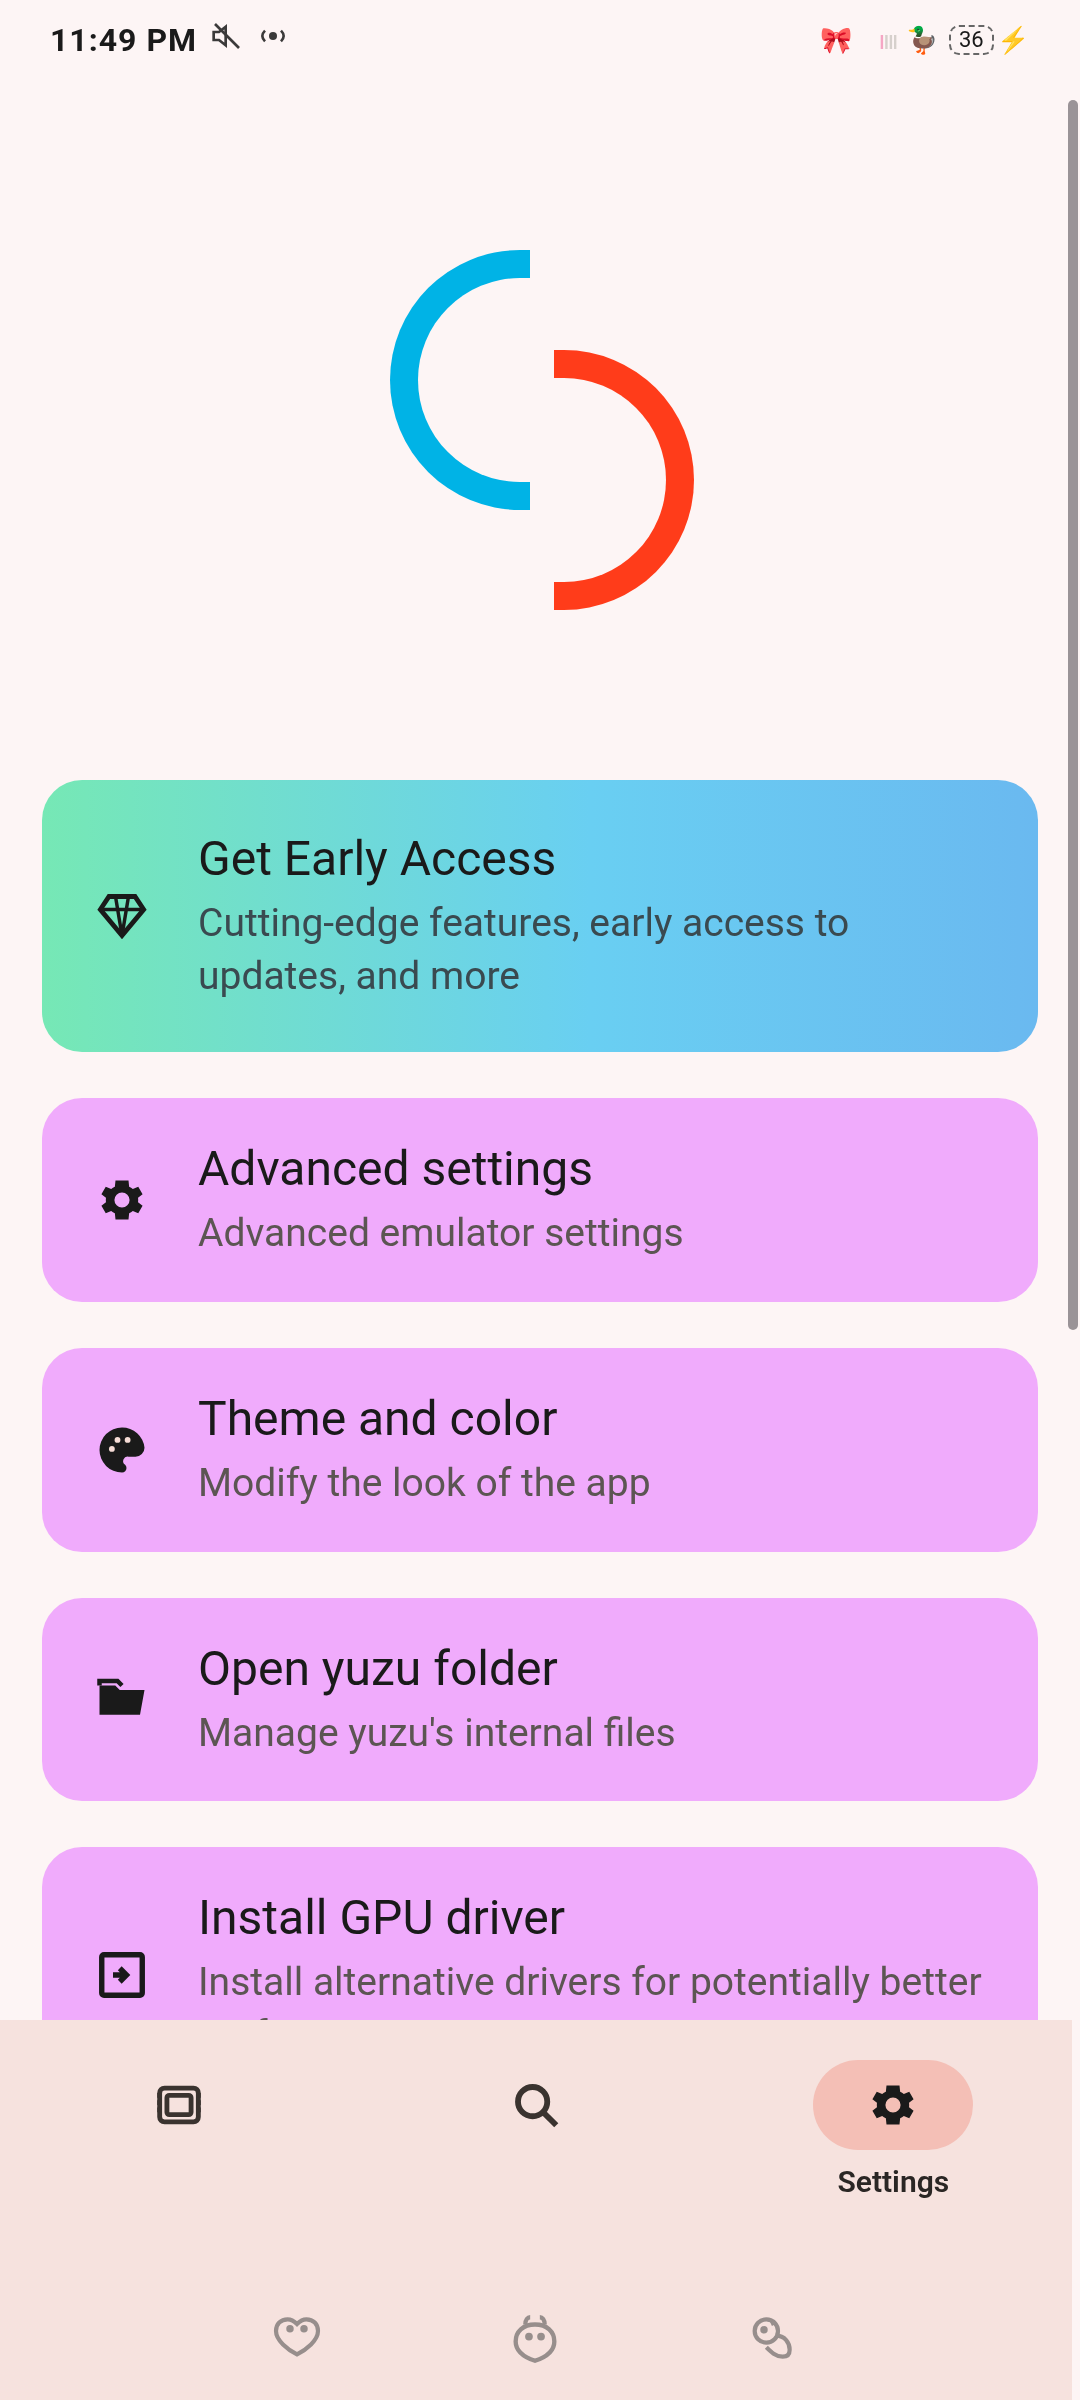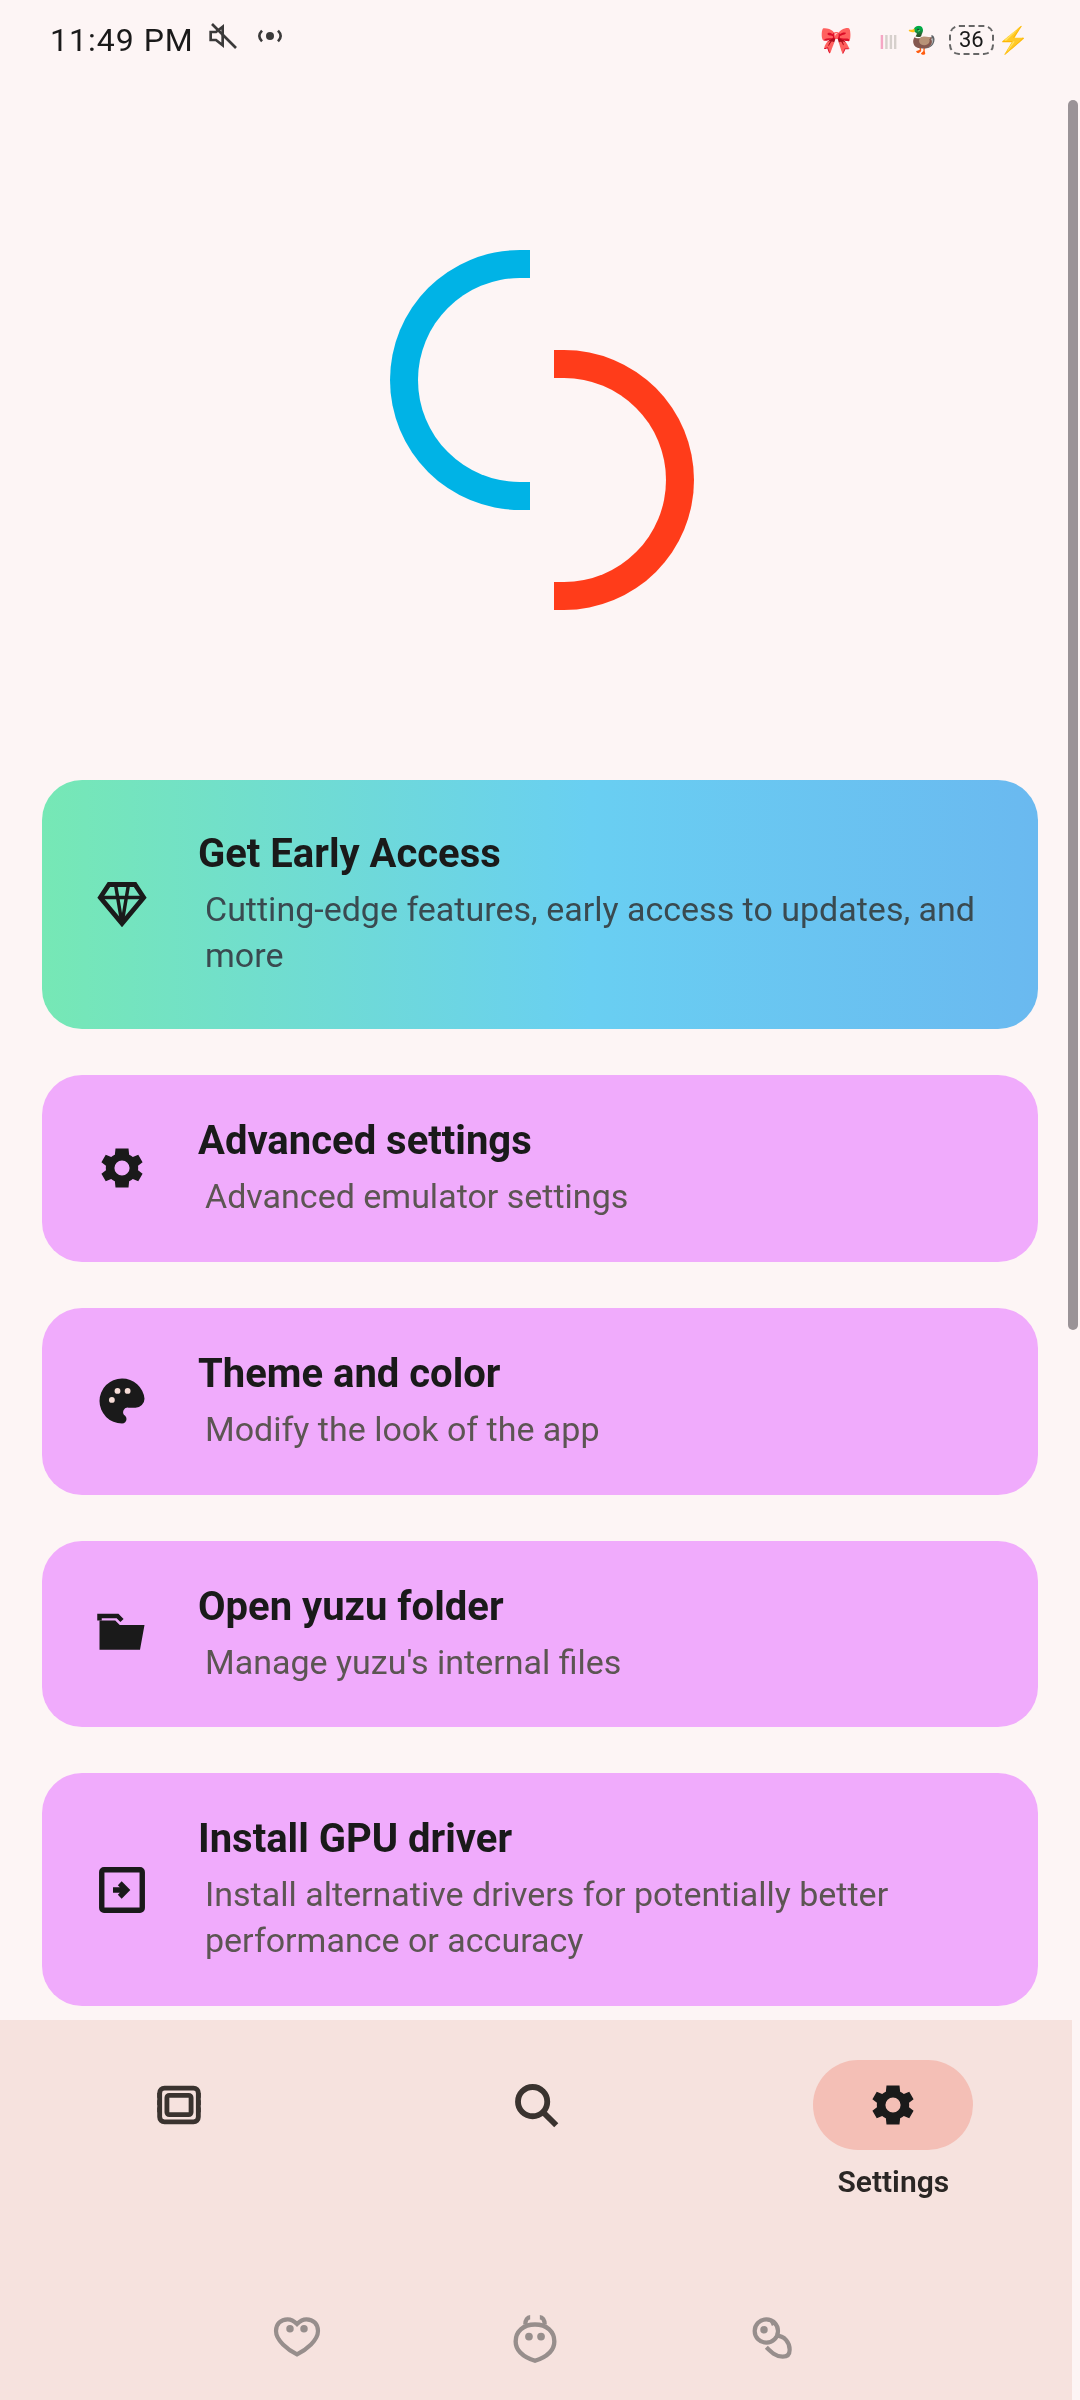--- a/index.html
+++ b/index.html
@@ -17,21 +17,21 @@
       height: 80px;
       display: flex;
       justify-content: space-between;
       align-items: center;
       padding: 0 50px;
       font-size: 32px;
       color: #1a1a1a;
     }
     .status-left { display: flex; align-items: center; gap: 14px; }
     .status-right { display: flex; align-items: center; gap: 10px; font-size: 26px; }
-    .time { font-weight: 400; letter-spacing: 1px; text-align: center; }
+    .time { font-weight: 700; letter-spacing: 1px; text-align: center; }
     .mute-icon, .hotspot-icon { opacity: 0.85; }
     .battery-box {
       display: inline-flex;
       gap: 4px;
     }
     .battery-pct {
       border: 2px dashed #666;
       border-radius: 10px;
       padding: 0 8px;
       font-size: 22px;
@@ -105,30 +105,29 @@
       width: 60px;
       height: 60px;
       flex-shrink: 0;
       display: flex;
       align-items: center;
       justify-content: center;
       color: #1a1a1a;
     }
     .card-text { flex: 1; }
     .card-title {
-      font-size: 40px;
-      font-weight: 700;
+      font-size: 48px;
+      font-weight: 400;
       color: #1a1a1a;
       margin-bottom: 10px;
     }
     .card-sub {
-      font-size: 34px;
+      font-size: 39px;
       color: #5c5553;
       line-height: 1.35;
-      margin-left: 7px;
     }
     .card.promo .card-sub { color: #3a4a50; }
 
     
     .bottom-nav-wrap {
       position: absolute;
       bottom: 0;
       left: 0;
       right: 8px;
     }

